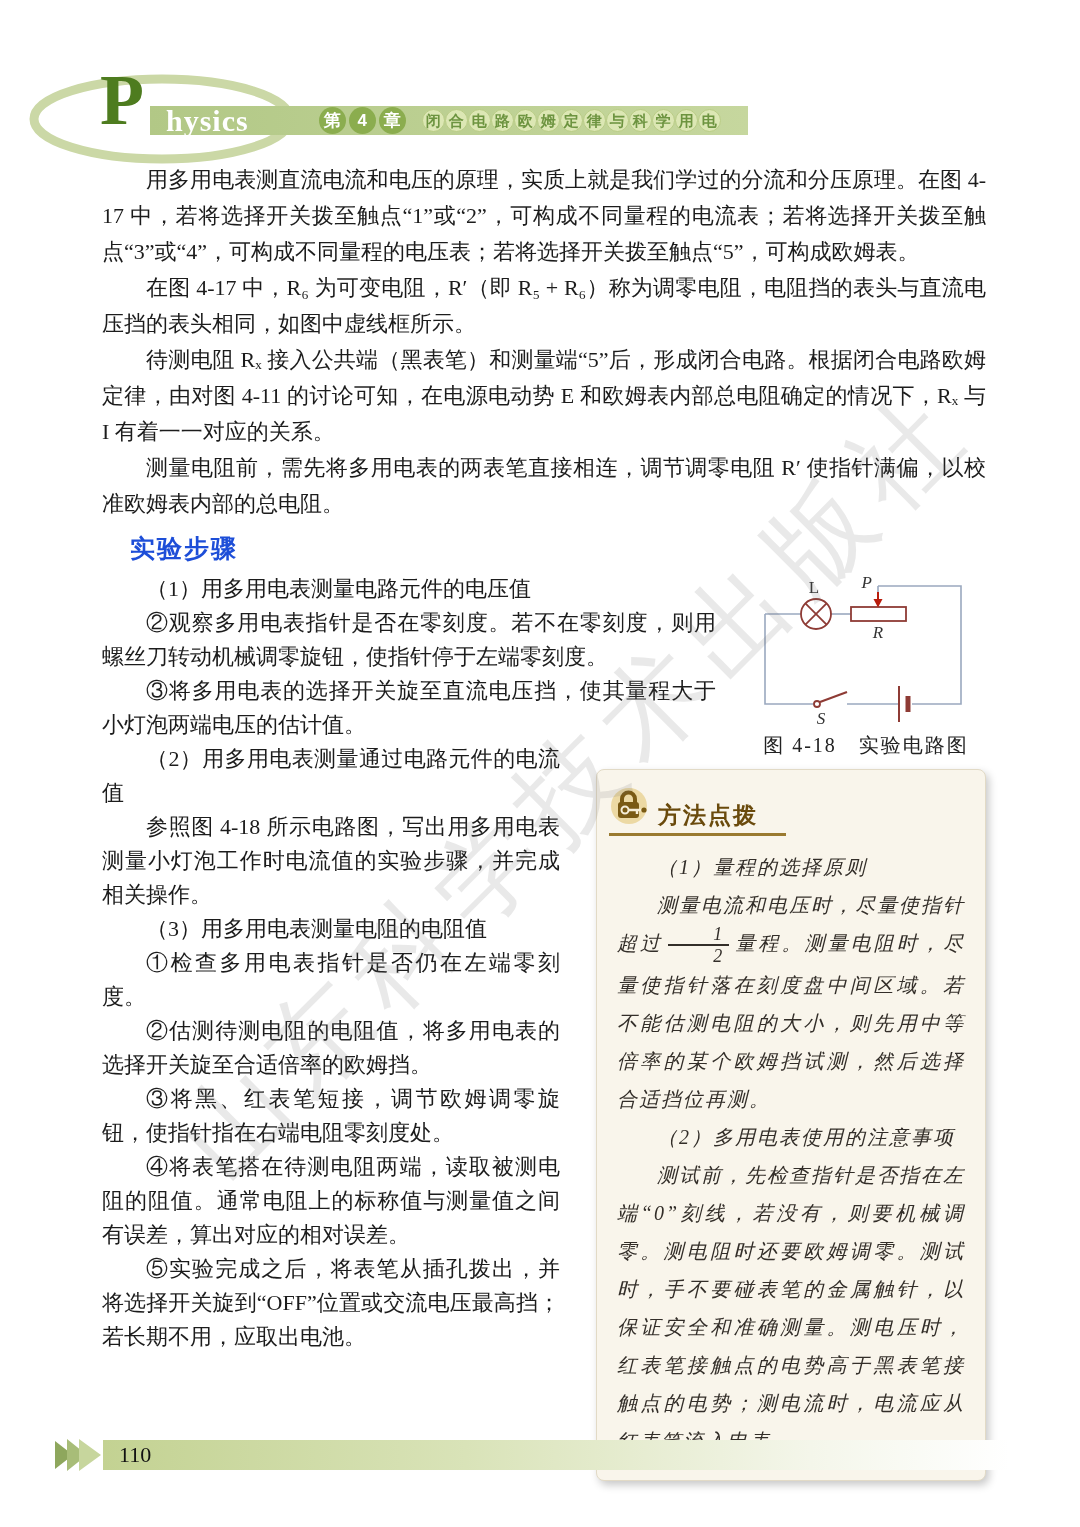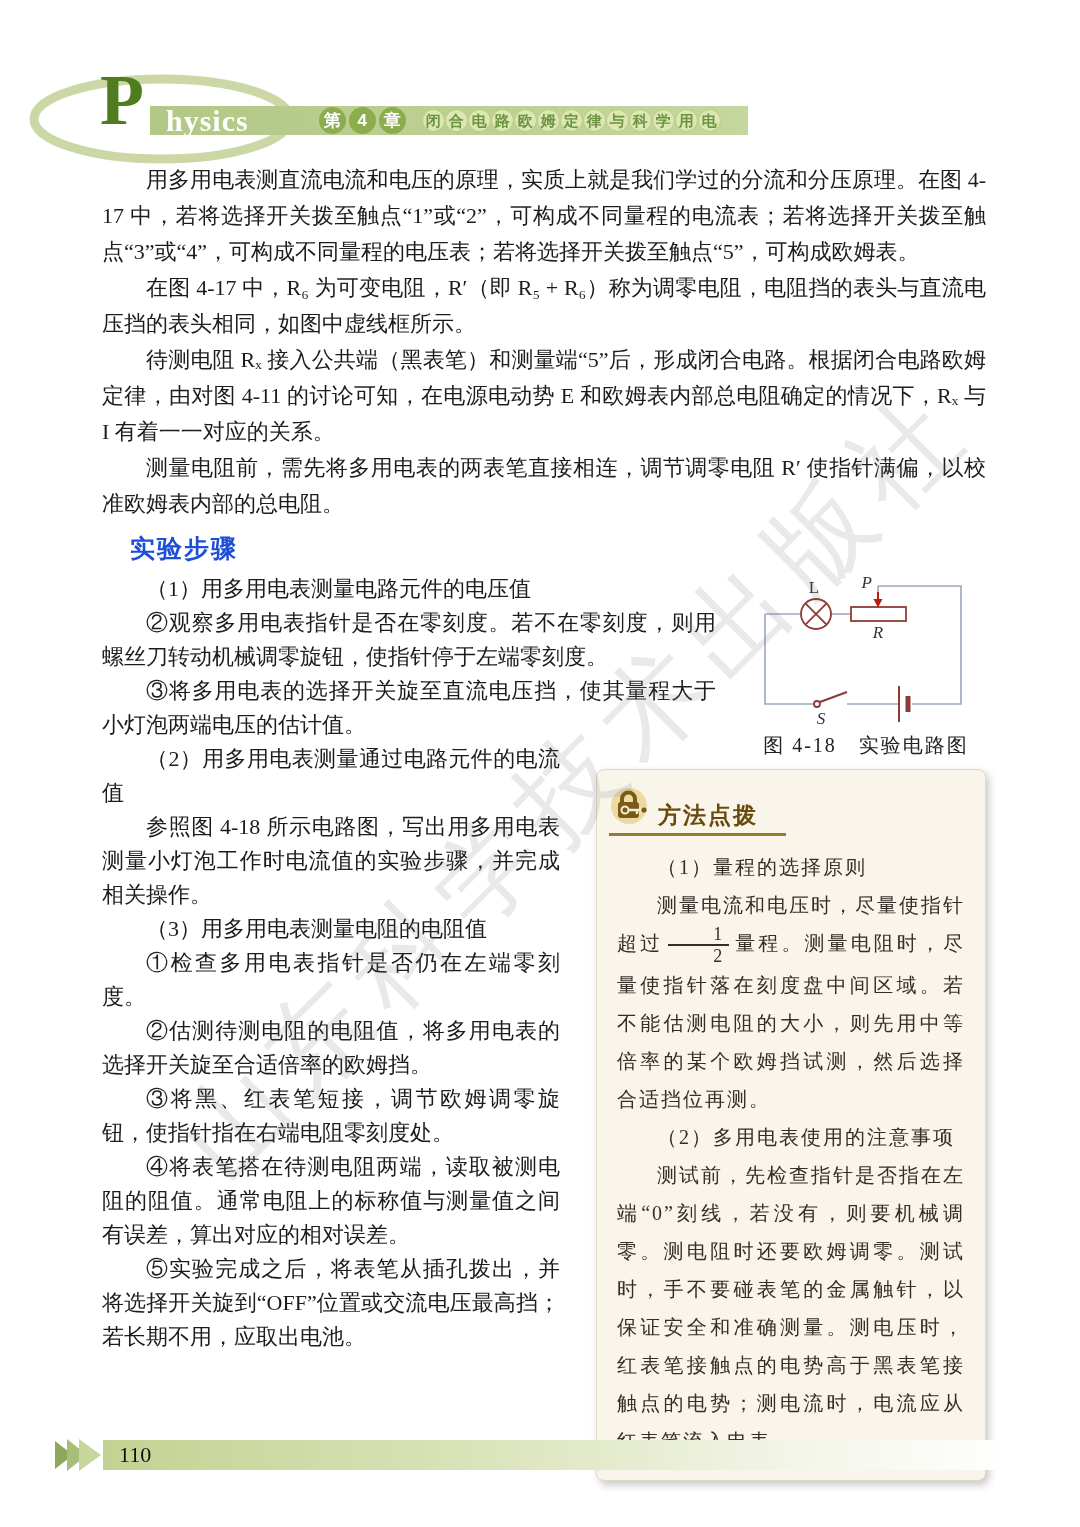--- a/index.html
+++ b/index.html
@@ -65,21 +65,21 @@
   .tips-head {
     display:flex; align-items:center; margin:14px 18px 0 12px;
     padding:0 28px 6px 0; border-bottom:3px solid #9a7a30; width:fit-content;
   }
   .tips-title {
     font:bold 23px/1 "Liberation Sans","DejaVu Sans",sans-serif;
     color:#6a4a0c; margin-left:9px; letter-spacing:2px;margin-top:20px;
   }
   .tips-body {
     padding:12px 20px 20px; font-size:20px; line-height:38px; letter-spacing:2px;
-    color:#332e29; text-align:justify;
+    color:#332e29; font-style:italic; text-align:justify;
   }
   .tips-body p { text-indent:2em; }
   .frac { display:inline-block; vertical-align:middle; text-align:center; margin:0 5px; line-height:1.05; }
   .frac .fn { display:block; border-bottom:2px solid #332e29; padding:0 5px 1px; font-size:18px; }
   .frac .fd { display:block; padding-top:1px; font-size:18px; }
   
   footer { position:absolute; left:0; top:1438px; width:1080px; height:34px; z-index:1;padding-left:41px; }
   .tri { position:absolute; left:55px; top:1px; }
   .pgbar {
     position:absolute; left:103px; top:2px; width:907px; height:30px;

